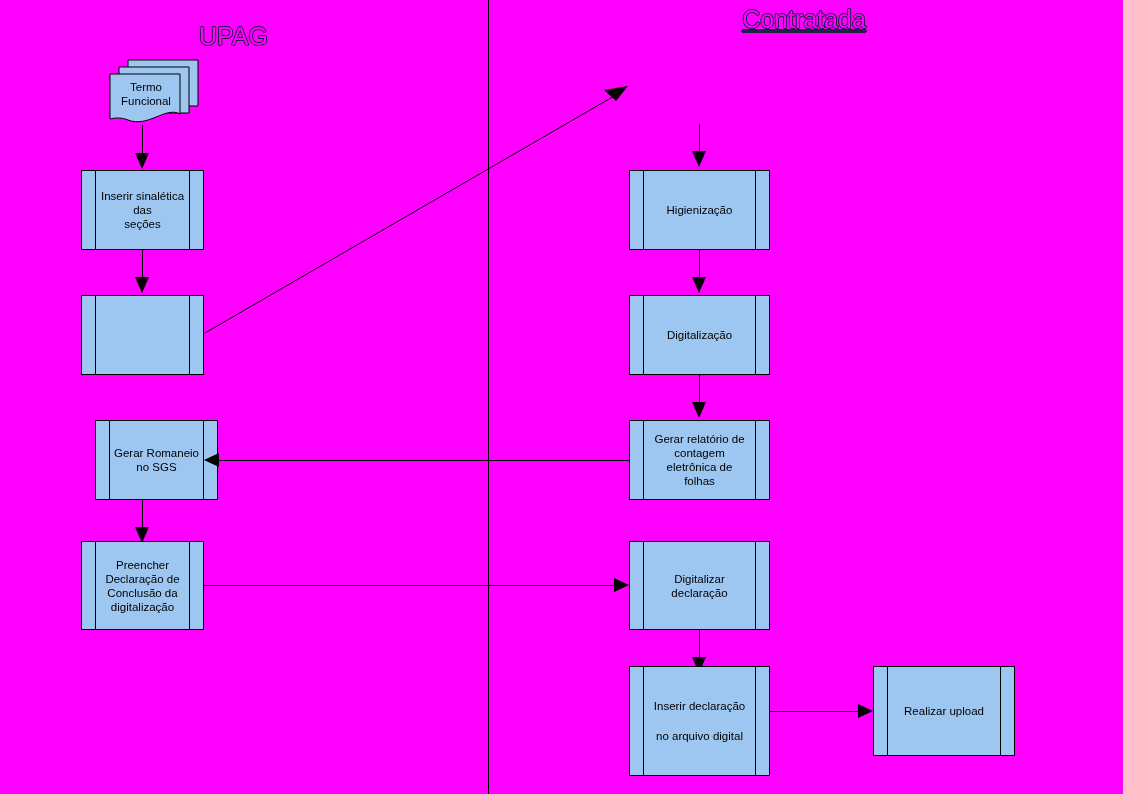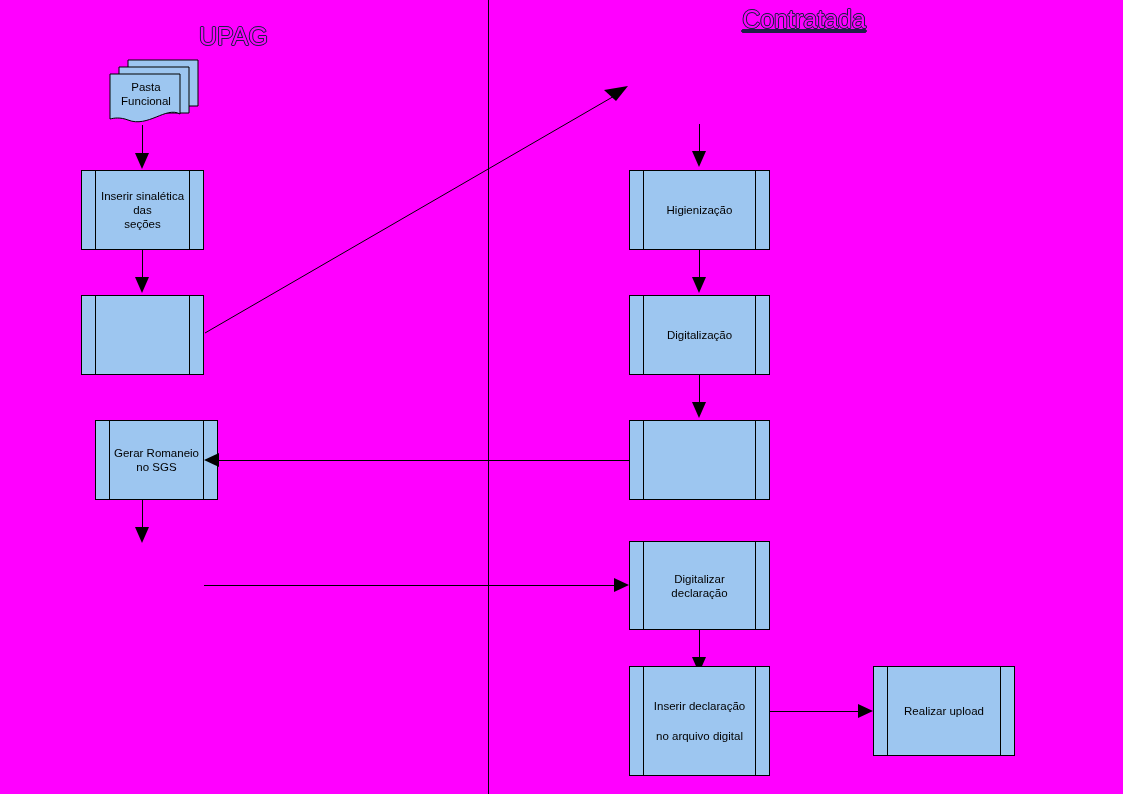--- a/index.html
+++ b/index.html
@@ -139,21 +139,21 @@
 
   <div class="multidoc" style="left:108px; top:58px; width:92px; height:72px;">
     <svg width="92" height="72" style="position:absolute;left:0;top:0;">
 
       <path d="M 20 2 L 90 2 L 90 48 L 20 48 Z" fill="#9DC6F0" stroke="#000000" stroke-width="1"></path>
 
       <path d="M 11 9 L 81 9 L 81 55 L 11 55 Z" fill="#9DC6F0" stroke="#000000" stroke-width="1"></path>
 
       <path d="M 2 16 L 72 16 L 72 56 C 58 48 40 70 20 62 C 12 59 6 60 2 61 Z" fill="#9DC6F0" stroke="#000000" stroke-width="1"></path>
     </svg>
-    <div class="mtext">Pasta
+    <div class="mtext">Termo
 Funcional</div>
   </div>
 
   <div class="conn-v" style="left:142px; top:125px; height:30px;"></div>
   <div class="arrow down" style="left:135px; top:153px;"></div>
 
   <div class="pbox" style="left:81px; top:170px; width:123px; height:80px;">
     <span class="bar-l"></span>
     <span class="bar-r"></span>
     <div class="ptext">Inserir sinalética
@@ -172,20 +172,28 @@
   <div class="pbox" style="left:95px; top:420px; width:123px; height:80px;">
     <span class="bar-l"></span>
     <span class="bar-r"></span>
     <div class="ptext">Gerar Romaneio
 no SGS</div>
   </div>
 
   <div class="conn-v" style="left:142px; top:500px; height:28px;"></div>
   <div class="arrow down" style="left:135px; top:527px;"></div>
 
+  <div class="pbox" style="left:81px; top:541px; width:123px; height:89px;">
+    <span class="bar-l"></span>
+    <span class="bar-r"></span>
+    <div class="ptext">Preencher
+Declaração de
+Conclusão da
+digitalização</div>
+  </div>
 
 
   <div class="conn-v" style="left:699px; top:124px; height:28px;"></div>
   <div class="arrow down" style="left:692px; top:151px;"></div>
 
   <div class="pbox" style="left:629px; top:170px; width:141px; height:80px;">
     <span class="bar-l"></span>
     <span class="bar-r"></span>
     <div class="ptext">Higienização</div>
   </div>
@@ -198,20 +206,24 @@
     <span class="bar-r"></span>
     <div class="ptext">Digitalização</div>
   </div>
 
   <div class="conn-v" style="left:699px; top:375px; height:28px;"></div>
   <div class="arrow down" style="left:692px; top:402px;"></div>
 
   <div class="pbox" style="left:629px; top:420px; width:141px; height:80px;">
     <span class="bar-l"></span>
     <span class="bar-r"></span>
+    <div class="ptext">Gerar relatório de
+contagem
+eletrônica de
+folhas</div>
   </div>
 
   <div class="conn-h" style="left:219px; top:460px; width:410px;"></div>
   <div class="arrow left" style="left:204px; top:453px;"></div>
 
   <div class="pbox" style="left:629px; top:541px; width:141px; height:89px;">
     <span class="bar-l"></span>
     <span class="bar-r"></span>
     <div class="ptext">Digitalizar declaração</div>
   </div>

